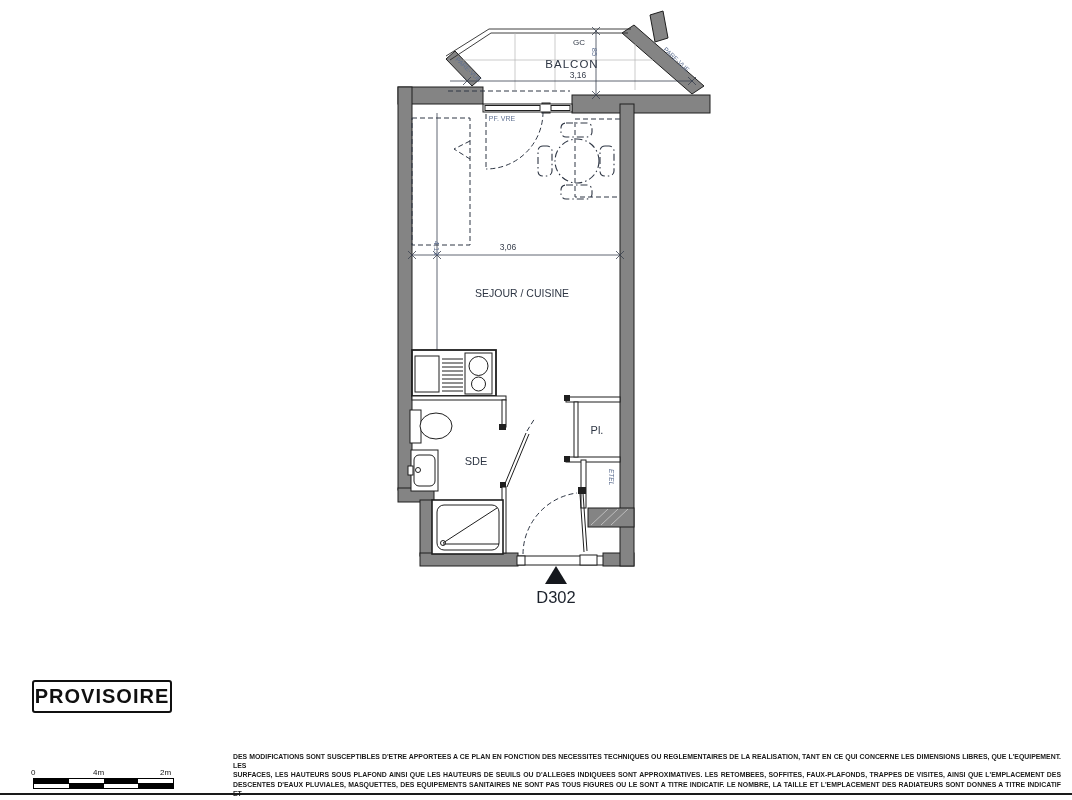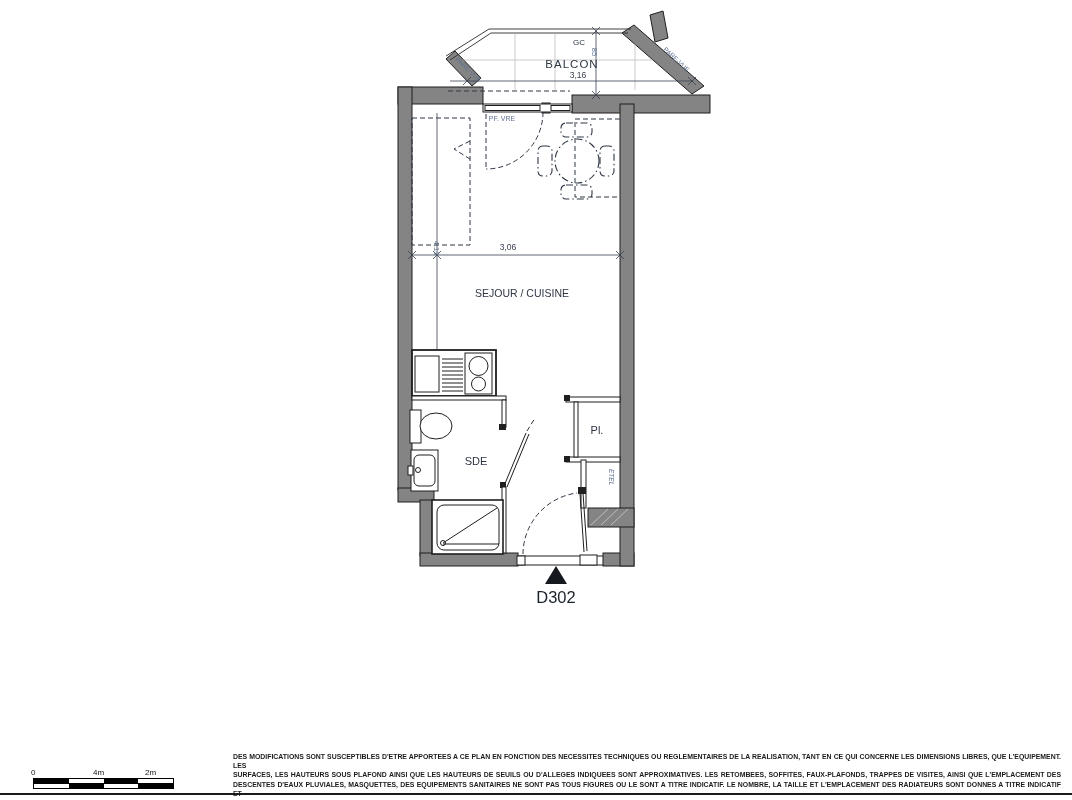--- a/index.html
+++ b/index.html
@@ -170,25 +170,26 @@
     <text class="t-dark" x="522" y="297" font-size="10.5" text-anchor="middle">SEJOUR / CUISINE</text>
     <text class="t-dim" x="508" y="250" font-size="8.5" text-anchor="middle">3,06</text>
     <text class="t-blue" font-size="7.5" text-anchor="middle" transform="translate(434,248) rotate(90)">4,13</text>
     <text class="t-dark" x="476" y="465" font-size="11" text-anchor="middle">SDE</text>
     <text class="t-dark" x="597" y="434" font-size="11" text-anchor="middle">Pl.</text>
     <text class="t-blue" font-size="6.5" font-style="italic" transform="translate(609,469) rotate(90)">ETEL</text>
     <text x="556" y="603" font-size="16.5" text-anchor="middle" fill="#1c222c">D302</text>
   </g>
 </svg>
 
+<div class="stamp">PROVISOIRE</div>
 
 <div class="scalebar">
   <span class="tick" style="left:-2px">0</span>
   <span class="tick" style="left:60px">4m</span>
-  <span class="tick" style="left:112px">2m</span>
+  <span class="tick" style="left:127px">2m</span>
   <div class="sb-box">
     <div class="sb-row">
       <div class="sb-seg b"></div>
           <div class="sb-seg w"></div>
           <div class="sb-seg b"></div>
           <div class="sb-seg w"></div>
     </div>
     <div class="sb-row">
       <div class="sb-seg w"></div>
           <div class="sb-seg b"></div>

